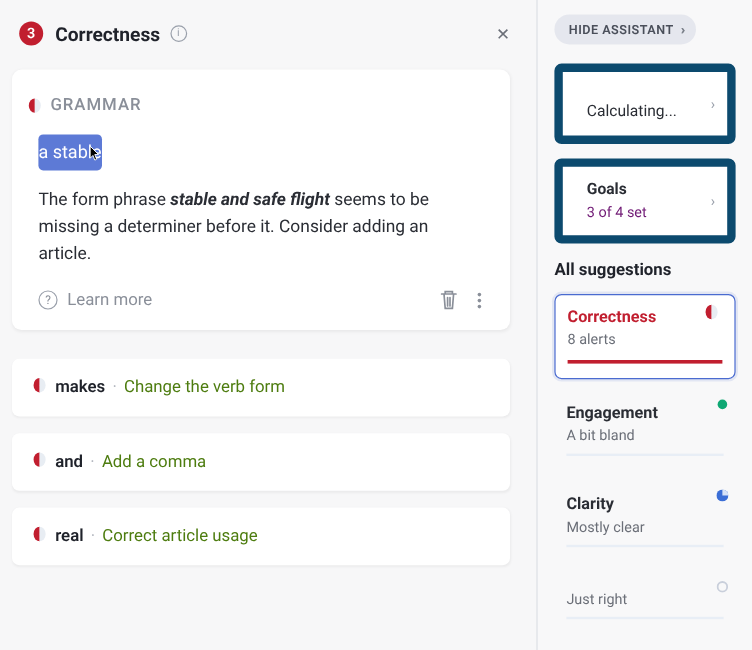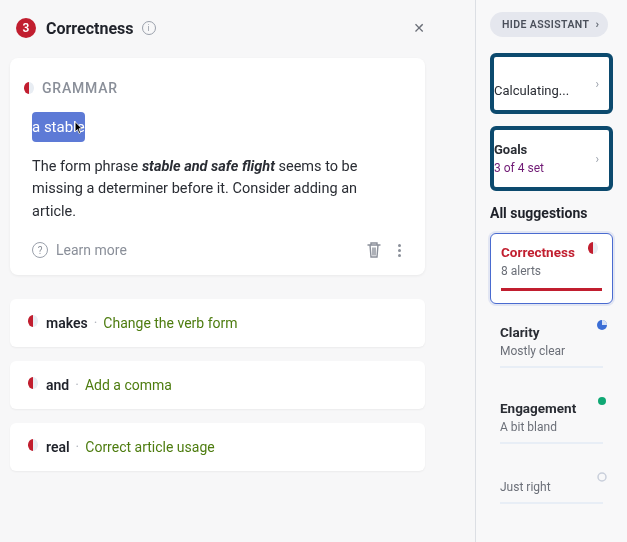--- a/index.html
+++ b/index.html
@@ -156,47 +156,46 @@
     display: flex; 
     font-size: 14px;
     cursor: pointer;
   }
   .mini-word { font-weight: 600; color: #1f222a; margin-right: 6px; }
   .mini-dot { color: #b4b8c0; margin-right: 6px; }
   .mini-hint { color: #4d7c0f; }
 
   
   .sidebar {
-    width: 152px;
+    width: 180px;
     border-left: 1px solid #dcdfe4;
     padding: 12px 14px 0 14px;
     background: #f8f8f9;
     overflow-y: auto;
-    margin-left: 28px;
   }
   .hide-pill {
     background: #e5e7ee;
     color: #4a4f5a;
     font-size: 10.5px;
     font-weight: 600;
     letter-spacing: 0.4px;
     border-radius: 14px;
     padding: 6px 12px;
     display: inline-flex;
     align-items: center;
     cursor: pointer;
     margin-bottom: 16px;
   }
   .chevrons { margin-left: 6px; color: #7b808a; font-size: 11px; letter-spacing: -3px; }
 
   .side-card {
     background: #fff;
-    border: 4px solid #0c4a6e;
+    border: 7px solid #0c4a6e;
     border-radius: 6px;
-    padding: 12px 0;
+    padding: 12px 20px;
     margin-bottom: 12px;
     font-size: 13px;
     color: #2a2d34;
     cursor: pointer;
     position: relative;
   }
   .side-card .sub {
     display: block;
     font-size: 12px;
     color: #701a75;
@@ -332,38 +331,38 @@
 
   <div class="cat active">
     <span class="shield sm"></span>
     <div class="title">Correctness</div>
     <div class="sub">8 alerts</div>
     <div class="bar"></div>
   </div>
 
   <div class="cat">
     <svg class="dot-icon" viewBox="0 0 10 10">
+        <circle cx="5" cy="5" r="4" fill="#0fa874"></circle>
+      </svg>
+    <div class="title">Engagement</div>
+    <div class="sub">A bit bland</div>
+    <div class="bar"></div>
+  </div>
+
+  <div class="cat">
+    <svg class="dot-icon" viewBox="0 0 10 10">
         <circle cx="5" cy="5" r="5" fill="#3b6ed6"></circle>
         <path d="M5 0 A5 5 0 0 1 10 5 L5 5 Z" fill="#d7e2f7"></path>
       </svg>
     <div class="title">Clarity</div>
     <div class="sub">Mostly clear</div>
     <div class="bar"></div>
   </div>
 
   <div class="cat">
     <svg class="dot-icon" viewBox="0 0 10 10">
-        <circle cx="5" cy="5" r="4" fill="#0fa874"></circle>
-      </svg>
-    <div class="title">Engagement</div>
-    <div class="sub">A bit bland</div>
-    <div class="bar"></div>
-  </div>
-
-  <div class="cat">
-    <svg class="dot-icon" viewBox="0 0 10 10">
         <circle cx="5" cy="5" r="4" fill="none" stroke="#c9cfdb" stroke-width="1.5"></circle>
       </svg>
     <div class="sub">Just right</div>
     <div class="bar"></div>
   </div>
 
 </div>
 
 </body></html>

